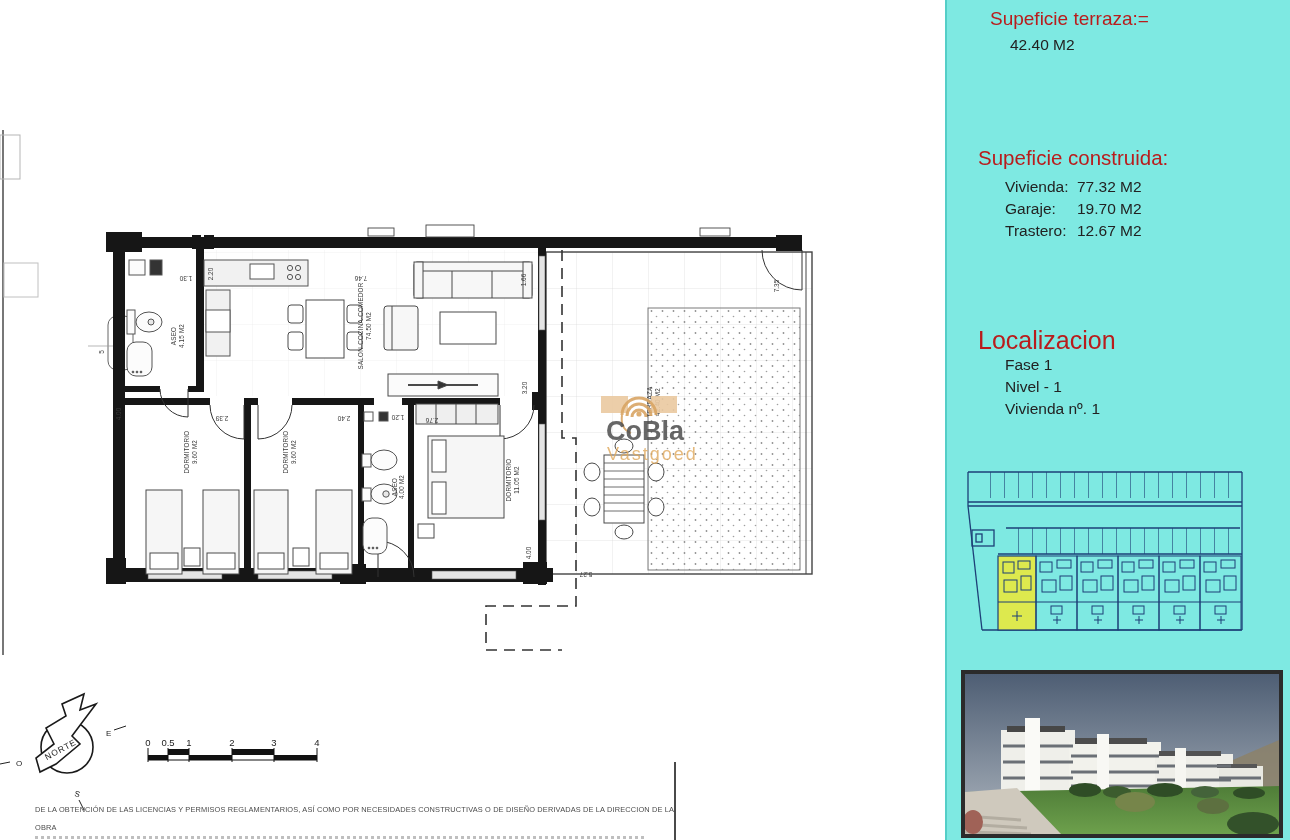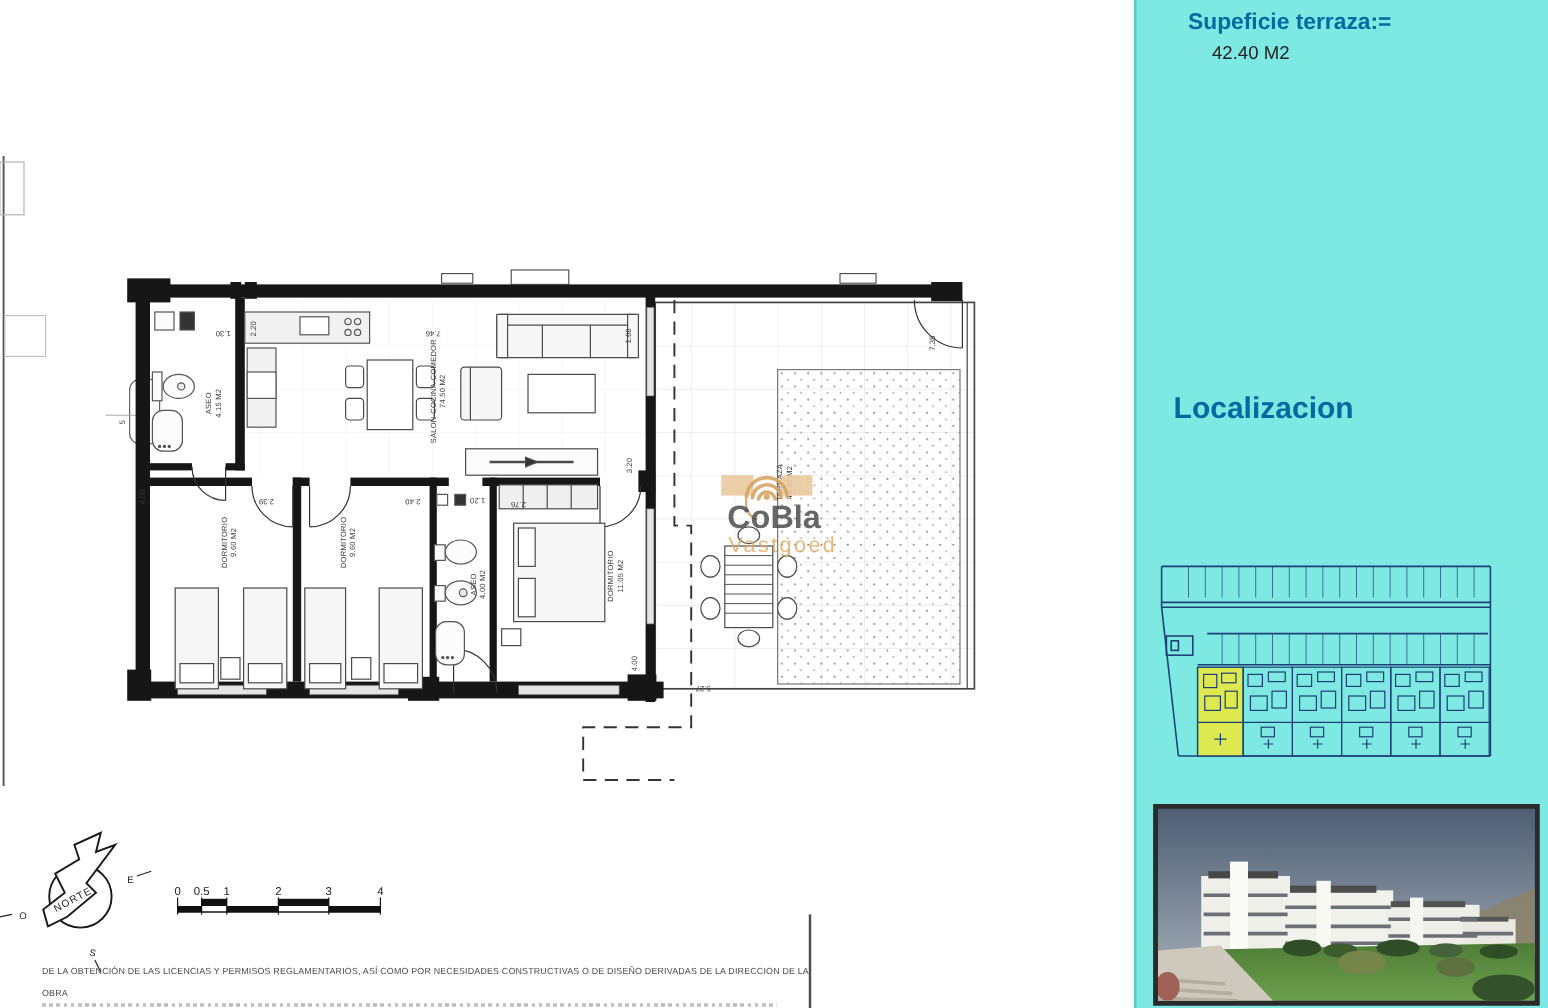--- a/index.html
+++ b/index.html
@@ -2,21 +2,21 @@
 <html><head>
 <meta charset="utf-8">
 <style>
   html,body{margin:0;padding:0;width:1290px;height:840px;background:#fdfdfd;overflow:hidden;
     font-family:"Liberation Sans", sans-serif;}
   .abs{position:absolute;}
   #page{position:relative;width:1290px;height:840px;background:#ffffff;}
 
   
   #panel{left:945px;top:0;width:345px;height:840px;background:#7EE9E2;border-left:2px solid #54CEC7;}
-  .p-title{position:absolute;color:#0369a1;font-weight:700;}
+  .p-title{position:absolute;color:#b91c1c;font-weight:400;}
   .p-sub{position:absolute;color:#222;}
   .row{display:flex;height:22px;line-height:22px;}
   .row .lbl{width:72px;}
 
   
   #disclaimer{left:35px;top:801px;width:650px;color:#4a4a4a;font-size:7.4px;line-height:17.5px;letter-spacing:.15px;}
   #disc-cut{left:35px;top:836px;width:612px;height:3px;opacity:.55;
     background:repeating-linear-gradient(90deg,#8a8a8a 0 3px,transparent 3px 6px);}
 
   
@@ -314,22 +314,42 @@
 
   <div class="abs" id="disclaimer">
     <div>DE LA OBTENCIÓN DE LAS LICENCIAS Y PERMISOS REGLAMENTARIOS, ASÍ COMO POR NECESIDADES CONSTRUCTIVAS  O DE DISEÑO DERIVADAS DE LA DIRECCION DE LA OBRA</div>
   </div>
   <div class="abs" id="disc-cut"></div>
 
   <div class="abs" id="panel">
     <div class="p-title" style="left:43px;top:8px;font-size:19px;">Supeficie terraza:=</div>
     <div class="p-sub" style="left:63px;top:36px;font-size:15.5px;">42.40 M2</div>
 
+    <div class="p-title" style="left:31px;top:146px;font-size:20.5px;">Supeficie construida:</div>
+    <div class="p-sub" style="left:58px;top:176px;font-size:15.5px;">
+      <div class="row">
+        <span class="lbl">Vivienda:</span>
+        <span>77.32 M2</span>
+      </div>
+      <div class="row">
+        <span class="lbl">Garaje:</span>
+        <span>19.70 M2</span>
+      </div>
+      <div class="row">
+        <span class="lbl">Trastero:</span>
+        <span>12.67 M2</span>
+      </div>
+    </div>
 
     <div class="p-title" style="left:31px;top:326px;font-size:25px;">Localizacion</div>
+    <div class="p-sub" style="left:58px;top:354px;font-size:15.5px;">
+      <div class="row">Fase 1</div>
+      <div class="row">Nivel - 1</div>
+      <div class="row">Vivienda nº. 1</div>
+    </div>
 
     <svg class="abs" style="left:15px;top:458px" width="286" height="198" viewBox="0 0 286 198">
       <defs>
         <pattern id="stalls" width="14" height="26" patternUnits="userSpaceOnUse">
           <line x1="0" y1="0" x2="0" y2="26" stroke="#1d3f77" stroke-width="1.2"></line>
         </pattern>
         <g id="spu" stroke="#1d3f77" fill="none" stroke-width="1">
           <rect x="0" y="0" width="41" height="74"></rect>
           <rect x="4" y="6" width="12" height="10"></rect>
             <rect x="21" y="4" width="14" height="8"></rect>

